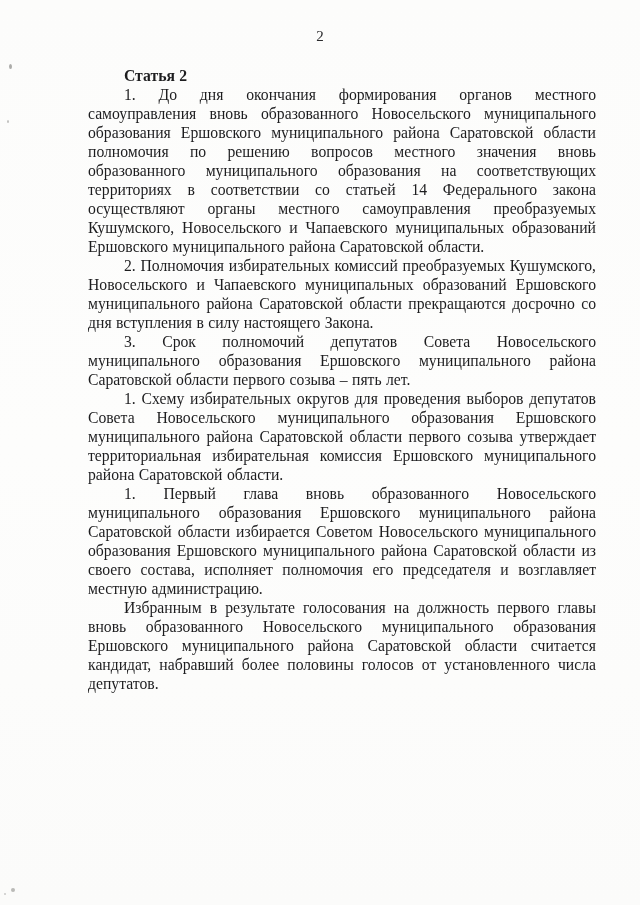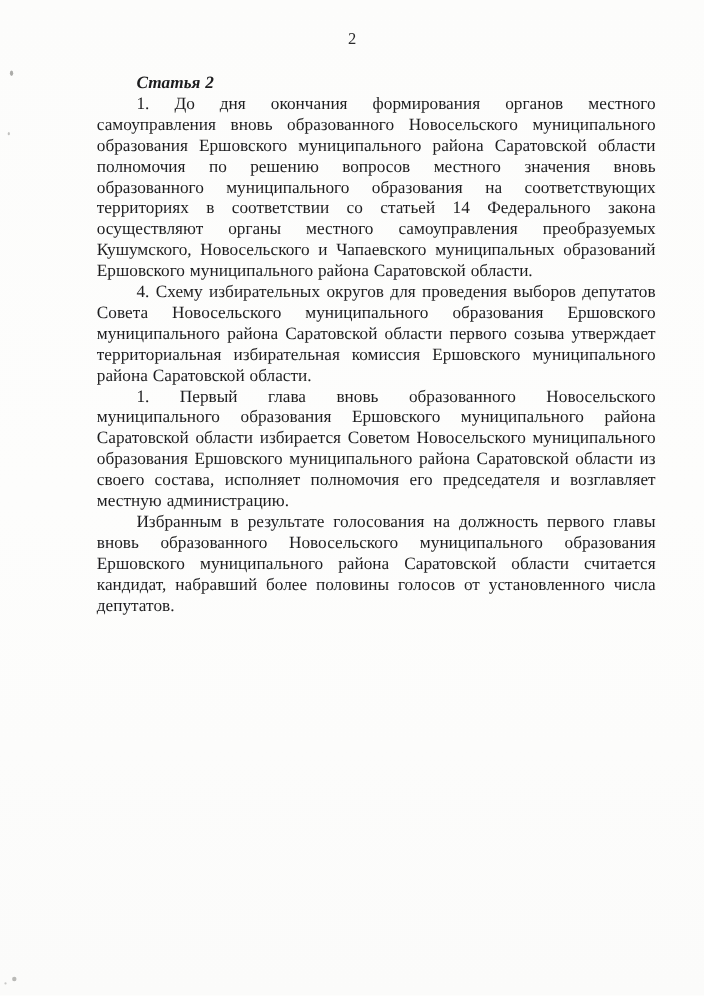--- a/index.html
+++ b/index.html
@@ -34,21 +34,20 @@
   .content p {
     margin: 0;
     text-align: justify;
     text-indent: 36px;
     font-size: 15.7px;
     line-height: 19px;
     word-spacing: 0.5px;
   }
   .content p.heading {
     font-weight: bold;
-    font-style: italic;
     margin-top: 20px;
     text-align: left;
   }
   .content p.heading.first {
     margin-top: 21px;
   }
   .artifact {
     position: absolute;
     background: #6a6a66;
     border-radius: 50%;
@@ -66,20 +65,22 @@
   <span class="artifact a2"></span>
   <span class="artifact a3"></span>
   <span class="artifact a4"></span>
 
   <div class="page-number">2</div>
 
   <div class="content">
 
     <p class="heading first">Статья 2</p>
     <p>1. До дня окончания формирования органов местного самоуправления вновь образованного Новосельского муниципального образования Ершовского муниципального района Саратовской области полномочия по решению вопросов местного значения вновь образованного муниципального образования на соответствующих территориях в соответствии со статьей 14 Федерального закона осуществляют органы местного самоуправления преобразуемых Кушумского, Новосельского и Чапаевского муниципальных образований Ершовского муниципального района Саратовской области.</p>
+    <p>2. Полномочия избирательных комиссий преобразуемых Кушумского, Новосельского и Чапаевского муниципальных образований Ершовского муниципального района Саратовской области прекращаются досрочно со дня вступления в силу настоящего Закона.</p>
 
-    <p>4. Схему избирательных округов для проведения выборов депутатов Совета Новосельского муниципального образования Ершовского муниципального района Саратовской области первого созыва утверждает территориальная избирательная комиссия Ершовского муниципального района Саратовской области.</p>
+    <p>3. Срок полномочий депутатов Совета Новосельского муниципального образования Ершовского муниципального района Саратовской области первого созыва – пять лет.</p>
+    <p>1. Схему избирательных округов для проведения выборов депутатов Совета Новосельского муниципального образования Ершовского муниципального района Саратовской области первого созыва утверждает территориальная избирательная комиссия Ершовского муниципального района Саратовской области.</p>
 
     <p>1. Первый глава вновь образованного Новосельского муниципального образования Ершовского муниципального района Саратовской области избирается Советом Новосельского муниципального образования Ершовского муниципального района Саратовской области из своего состава, исполняет полномочия его председателя и возглавляет местную администрацию.</p>
     <p>Избранным в результате голосования на должность первого главы вновь образованного Новосельского муниципального образования Ершовского муниципального района Саратовской области считается кандидат, набравший более половины голосов от установленного числа депутатов.</p>
 
   </div>
 </div>
 
 </body></html>

